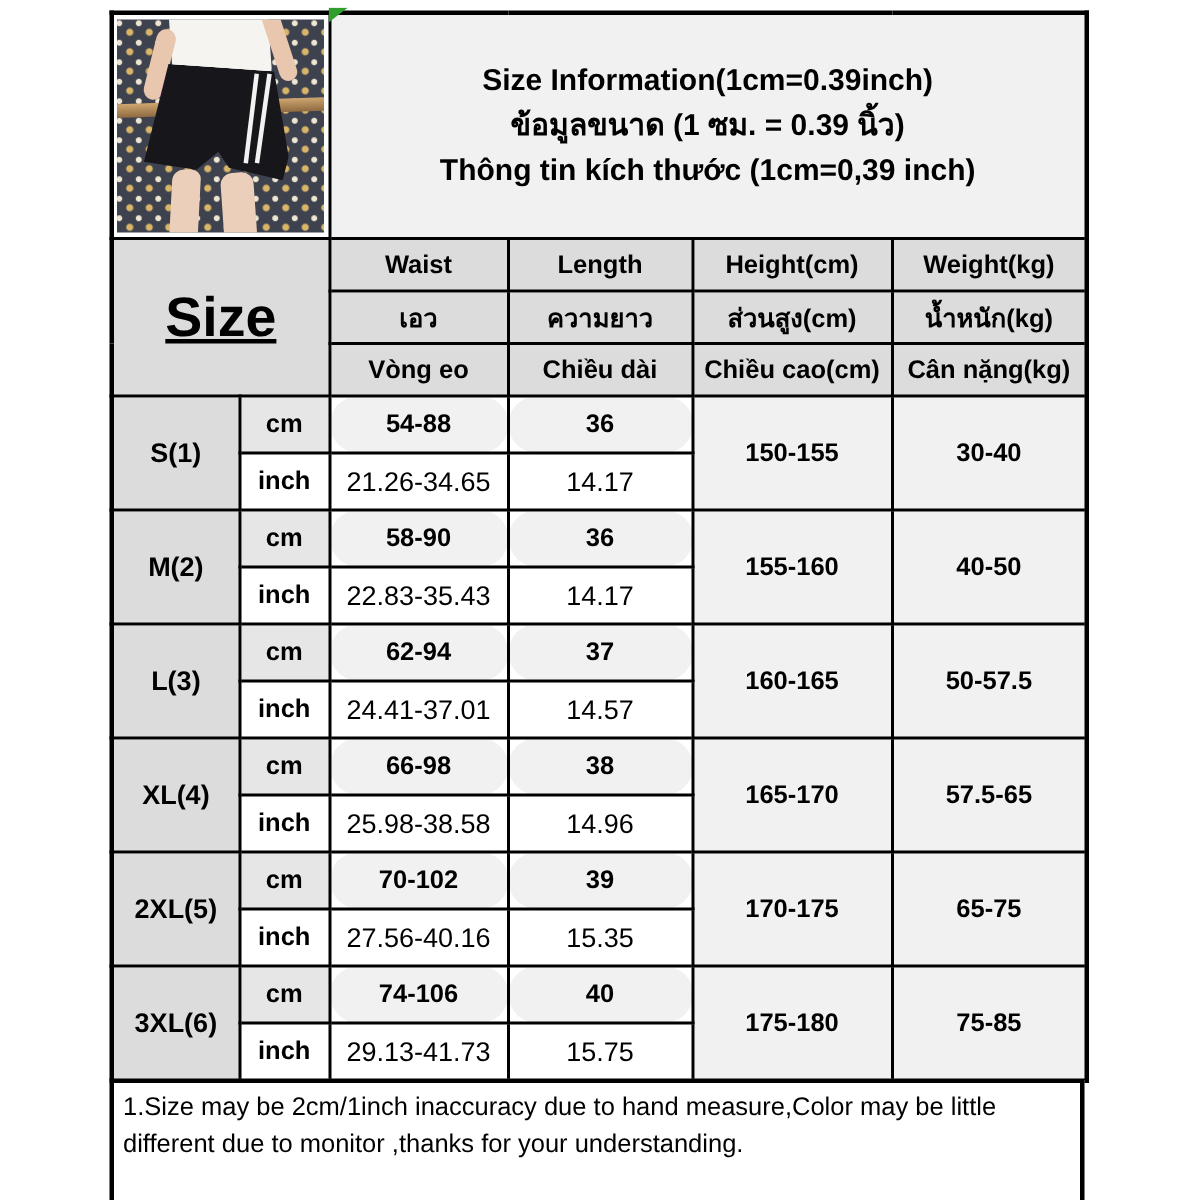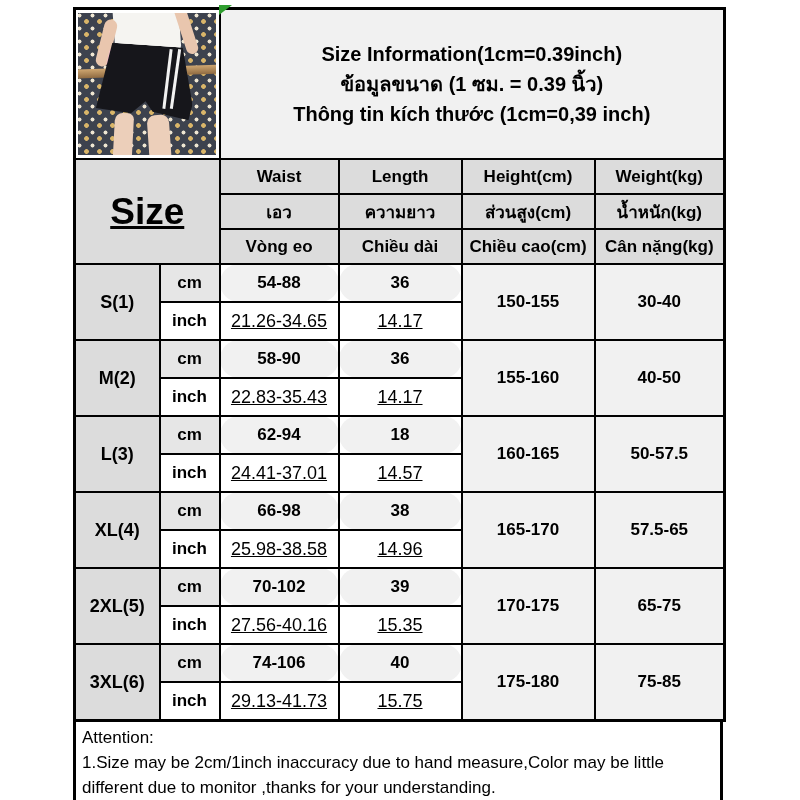--- a/index.html
+++ b/index.html
@@ -39,21 +39,21 @@
   }
   .photo-cell { background: #ffffff; height: 148px; }
   .title-cell { background: #f1f1f1; }
   .title-line { font-weight: bold; font-size: 20px; line-height: 30px; }
   .size-big-cell { background: #dcdcdc; font-weight: bold; font-size: 37px; text-decoration: underline; }
   .hdr-cell { background: #dcdcdc; font-weight: bold; font-size: 17px; height: 33px; }
   .size-name-cell { background: #dcdcdc; font-weight: bold; font-size: 18px; }
   .unit-cm-cell { background: #e6e6e6; font-weight: bold; font-size: 17px; height: 36px; margin-left: 24px; }
   .unit-inch-cell { background: #ffffff; font-weight: bold; font-size: 17px; height: 36px; }
   .val-cm { background: #f1f1f1; font-weight: bold; font-size: 17px; border-radius: 19px; }
-  .val-inch { background: #ffffff; font-weight: normal; font-size: 18px; text-decoration: underline; }
+  .val-inch { background: #ffffff; font-weight: normal; font-size: 18px; }
   .val-merged { background: #f1f1f1; font-weight: bold; font-size: 17px; }
   
   .attention {
     border: 3px solid #000;
     border-top: 2px solid #000;
     margin-top: -2px;
     height: 101px;
     padding: 3px 6px 0 6px;
     font-size: 17px;
     line-height: 25px;
@@ -258,21 +258,21 @@
       <tr>
         <td class="unit-inch-cell">inch</td>
         <td class="val-inch">22.83-35.43</td>
         <td class="val-inch">14.17</td>
       </tr>
 
       <tr>
         <td rowspan="2" class="size-name-cell">L(3)</td>
         <td class="unit-cm-cell">cm</td>
         <td class="val-cm">62-94</td>
-        <td class="val-cm">18</td>
+        <td class="val-cm">37</td>
         <td rowspan="2" class="val-merged">160-165</td>
         <td rowspan="2" class="val-merged">50-57.5</td>
       </tr>
       <tr>
         <td class="unit-inch-cell">inch</td>
         <td class="val-inch">24.41-37.01</td>
         <td class="val-inch">14.57</td>
       </tr>
 
       <tr>
@@ -313,18 +313,17 @@
       </tr>
       <tr>
         <td class="unit-inch-cell">inch</td>
         <td class="val-inch">29.13-41.73</td>
         <td class="val-inch">15.75</td>
       </tr>
     </tbody>
       </table>
 
     <div class="attention">
-      <div>Attention:</div>
       <div>1.Size may be 2cm/1inch inaccuracy due to hand measure,Color may be little different due to monitor ,thanks for your understanding.</div>
 
     </div>
   </div>
 </div>
 
 </body></html>

